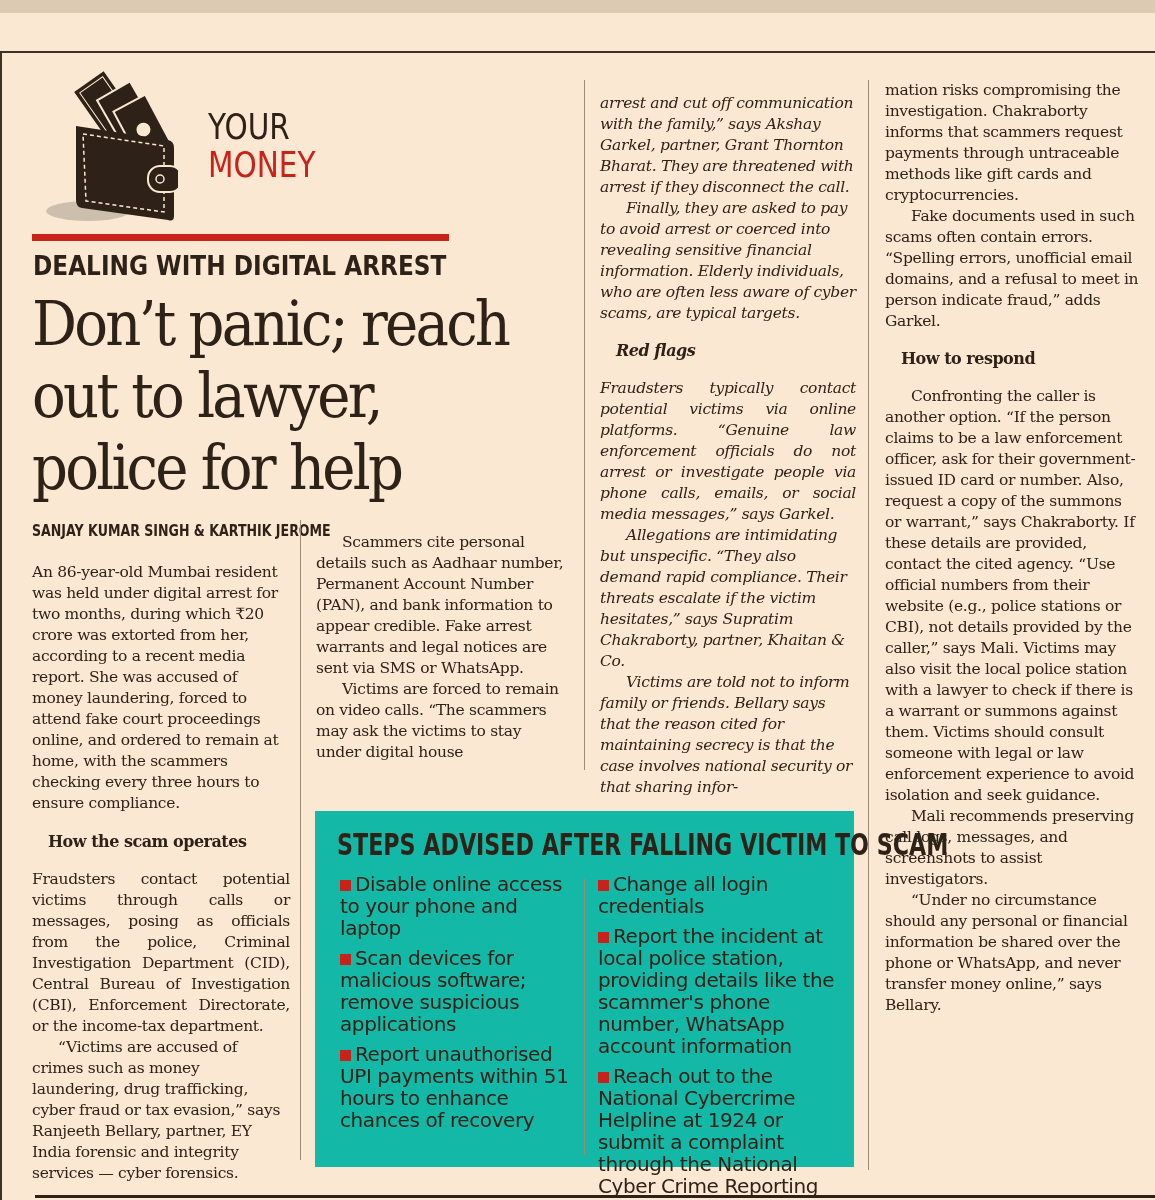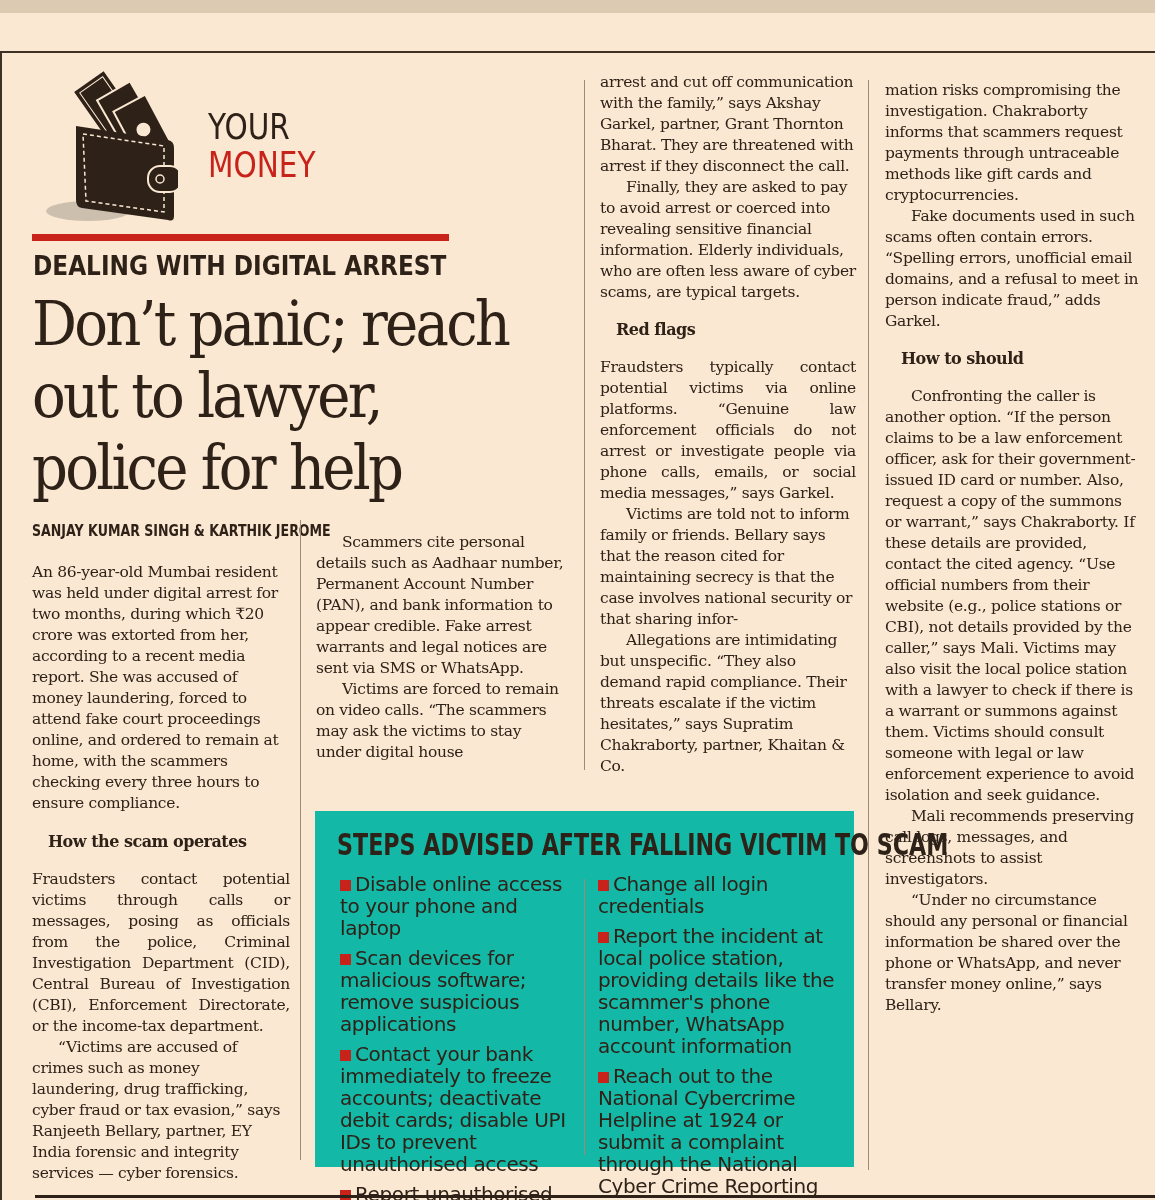--- a/index.html
+++ b/index.html
@@ -22,21 +22,21 @@
     .headline { position: absolute; left: 32px; top: 288px; width: 560px; font-family: "DejaVu Serif", serif; font-size: 61px; line-height: 72px; color: #2e2218; letter-spacing: -3px; transform: scaleX(0.92); transform-origin: left; }
     .byline { position: absolute; left: 32px; top: 522px; font-family: "DejaVu Sans", sans-serif; font-weight: bold; font-size: 15px; color: #2e2218; white-space: nowrap; transform: scaleX(0.84); transform-origin: left; }
 
     .col { position: absolute; font-size: 15.5px; line-height: 21px; color: #2e2218; letter-spacing: -0.3px; }
     .col p { margin: 0; }
     .col p.indent { text-indent: 26px; }
     .col p.just { text-align: justify; }
     .col h3 { margin: 16px; font-family: "DejaVu Serif", serif; font-weight: bold; font-size: 16px; line-height: 22px; letter-spacing: -0.5px; }
     .col1 { left: 32px; width: 258px; top: 562px; }
     .col2 { left: 316px; width: 254px; top: 532px; }
-    .col3 { left: 600px; width: 256px; top: 72px; }
+    .col3 { left: 600px; width: 256px; top: 93px; font-style: italic; }
     .col4 { left: 885px; width: 256px; top: 80px; }
     .vrule { position: absolute; width: 1px; background: #a08a74; }
 
     .steps { position: absolute; left: 315px; top: 811px; width: 539px; height: 356px; background: #14b8a6; }
     .steps-title { position: absolute; left: 22px; top: 16px; font-family: "DejaVu Sans", sans-serif; font-weight: bold; font-size: 30px; line-height: 36px; color: #2e2218; white-space: nowrap; transform: scaleX(0.74); transform-origin: left; }
     .steps-col { position: absolute; top: 62px; font-family: "DejaVu Sans", sans-serif; font-size: 20px; line-height: 22px; color: #2e2218; letter-spacing: -0.4px; }
     .steps-col .item { margin-bottom: 8px; }
     .steps-col .bullet { display: inline-block; width: 11px; height: 11px; background: #c8231b; margin-right: 4px; vertical-align: 0px; }
     .steps-left { left: 25px; width: 230px; }
     .steps-right { left: 283px; width: 240px; }
@@ -92,41 +92,40 @@
   <p class="indent">Victims are forced to remain on video calls. “The scammers may ask the victims to stay under digital house</p>
 </div>
 
 <div class="vrule" style="left:584px; top:80px; height:690px;"></div>
 
 <div class="col col3">
   <p>arrest and cut off communication with the family,” says Akshay Garkel, partner, Grant Thornton Bharat. They are threatened with arrest if they disconnect the call.</p>
   <p class="indent">Finally, they are asked to pay to avoid arrest or coerced into revealing sensitive financial information. Elderly individuals, who are often less aware of cyber scams, are typical targets.</p>
   <h3 style="margin-top:16px">Red flags</h3>
   <p class="just">Fraudsters typically contact potential victims via online platforms. “Genuine law enforcement officials do not arrest or investigate people via phone calls, emails, or social media messages,” says Garkel.</p>
+  <p class="indent">Allegations are intimidating but unspecific. “They also demand rapid compliance. Their threats escalate if the victim hesitates,” says Supratim Chakraborty, partner, Khaitan &amp; Co.</p>
   <p class="indent">Victims are told not to inform family or friends. Bellary says that the reason cited for maintaining secrecy is that the case involves national security or that sharing infor-</p>
-  <p class="indent">Allegations are intimidating but unspecific. “They also demand rapid compliance. Their threats escalate if the victim hesitates,” says Supratim Chakraborty, partner, Khaitan &amp; Co.</p>
 </div>
 
 <div class="vrule" style="left:868px; top:80px; height:1090px;"></div>
 
 <div class="col col4">
   <p>mation risks compromising the investigation. Chakraborty informs that scammers request payments through untraceable methods like gift cards and cryptocurrencies.</p>
   <p class="indent">Fake documents used in such scams often contain errors. “Spelling errors, unofficial email domains, and a refusal to meet in person indicate fraud,” adds Garkel.</p>
-  <h3 style="margin-top:16px">How to should</h3>
+  <h3 style="margin-top:16px">How to respond</h3>
   <p class="indent">Confronting the caller is another option. “If the person claims to be a law enforcement officer, ask for their government-issued ID card or number. Also, request a copy of the summons or warrant,” says Chakraborty. If these details are provided, contact the cited agency. “Use official numbers from their website (e.g., police stations or CBI), not details provided by the caller,” says Mali. Victims may also visit the local police station with a lawyer to check if there is a warrant or summons against them. Victims should consult someone with legal or law enforcement experience to avoid isolation and seek guidance.</p>
   <p class="indent">Mali recommends preserving call logs, messages, and screenshots to assist investigators.</p>
   <p class="indent">“Under no circumstance should any personal or financial information be shared over the phone or WhatsApp, and never transfer money online,” says Bellary.</p>
 </div>
 
 <div class="steps">
   <div class="steps-title">STEPS ADVISED AFTER FALLING VICTIM TO SCAM</div>
   <div class="steps-col steps-left">
     <div class="item"><span class="bullet"></span><span>Disable online access to your phone and laptop</span></div>
     <div class="item"><span class="bullet"></span><span>Scan devices for malicious software; remove suspicious applications</span></div>
-    <div class="item"><span class="bullet"></span><span>Contact your bank immediately to freeze accounts; deactivate debit cards; disable UPI IDs to prevent unauthorised access</span></div>
     <div class="item"><span class="bullet"></span><span>Report unauthorised UPI payments within 51 hours to enhance chances of recovery</span></div>
   </div>
   <div class="steps-divider"></div>
   <div class="steps-col steps-right">
     <div class="item"><span class="bullet"></span><span>Change all login credentials</span></div>
     <div class="item"><span class="bullet"></span><span>Report the incident at local police station, providing details like the scammer's phone number, WhatsApp account information</span></div>
     <div class="item"><span class="bullet"></span><span>Reach out to the National Cybercrime Helpline at 1924 or submit a complaint through the National Cyber Crime Reporting Portal at cybercrime.gov.in</span></div>
   </div>
 </div>
 

